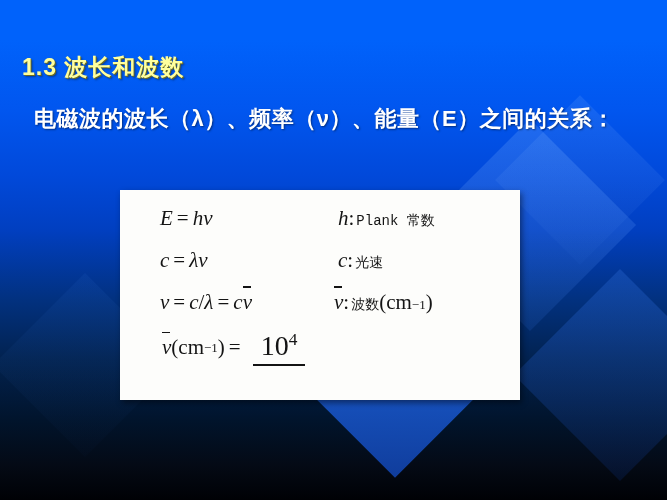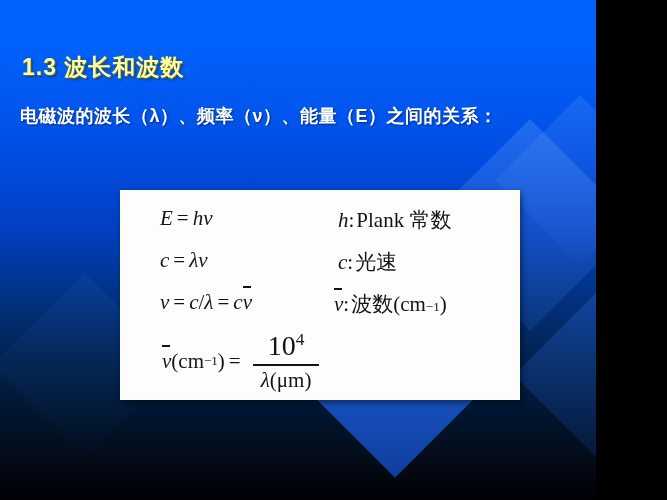--- a/index.html
+++ b/index.html
@@ -2,21 +2,21 @@
 <html><head>
 <meta charset="utf-8">
 <style>
   html, body {
     margin: 0;
     padding: 0;
     background: #000;
   }
   #slide {
     position: relative;
-    width: 596px;
+    width: 667px;
     height: 500px;
     overflow: hidden;
     font-family: "Liberation Sans", sans-serif;
     background: linear-gradient(to bottom,
         #0062fb 0%,
         #0062fb 8%,
         #0156ef 22%,
         #0149da 35%,
         #013fc0 46%,
         #02317f 60%,
@@ -77,23 +77,23 @@
     font-weight: bold;
     letter-spacing: 1px;
     color: #ffff9e;
     text-shadow: 1px 1px 0 #6a6a20, 2px 2px 2px rgba(0,0,0,0.35);
     white-space: nowrap;
   }
 
   
   #subtitle {
     position: absolute;
-    left: 20px;
+    left: 34px;
     top: 104px;
-    font-size: 18px;
+    font-size: 22px;
     font-weight: bold;
     color: #ffffff;
     letter-spacing: 0.5px;
     text-shadow: 1px 1px 2px rgba(0,0,0,0.45);
     white-space: nowrap;
   }
 
   
   #formula-box {
     position: absolute;
@@ -130,22 +130,22 @@
   }
   .math .op {
     font-style: normal;
     padding: 0 4px;
   }
   .up {
     font-style: normal;
   }
   .cjk {
     font-style: normal;
-    font-family: Liberation Serif, serif;
-    font-size: 21px;
+    font-family: Liberation Mono, monospace;
+    font-size: 14px;
     padding-left: 2px;
   }
   .sup {
     font-size: 0.62em;
     vertical-align: super;
     font-style: normal;
   }
   .ovl {
     position: relative;
     display: inline-block;
@@ -252,18 +252,17 @@
 
     <div class="math" id="row4">
       <span class="ovl">ν</span>
       <span class="up">(cm</span>
       <span class="sup">−1</span>
       <span class="up">)</span>
       <span class="op">=</span>
       <span class="frac">
         <span class="num"><span>10</span><span class="sup">4</span></span>
         <span class="bar"></span>
-        <span class="den"><span>λ</span><span class="up">(μm)</span></span>
       </span>
     </div>
 
   </div>
 </div>
 
 </body></html>

